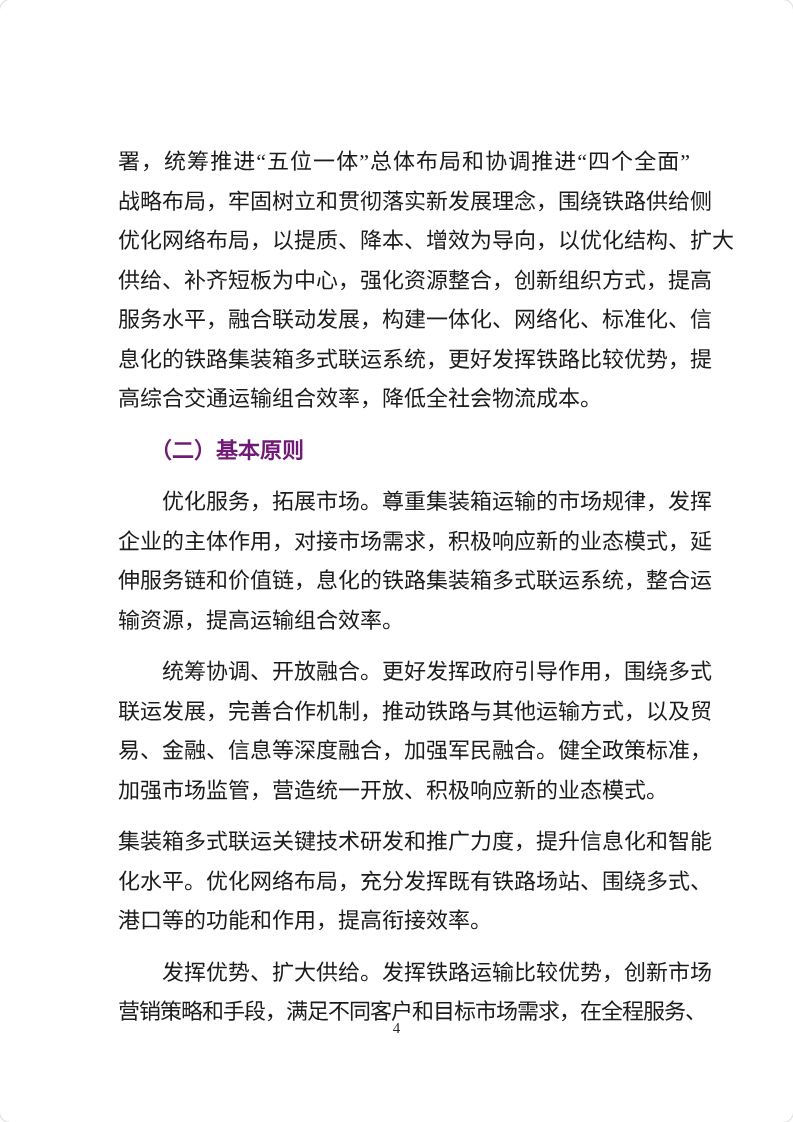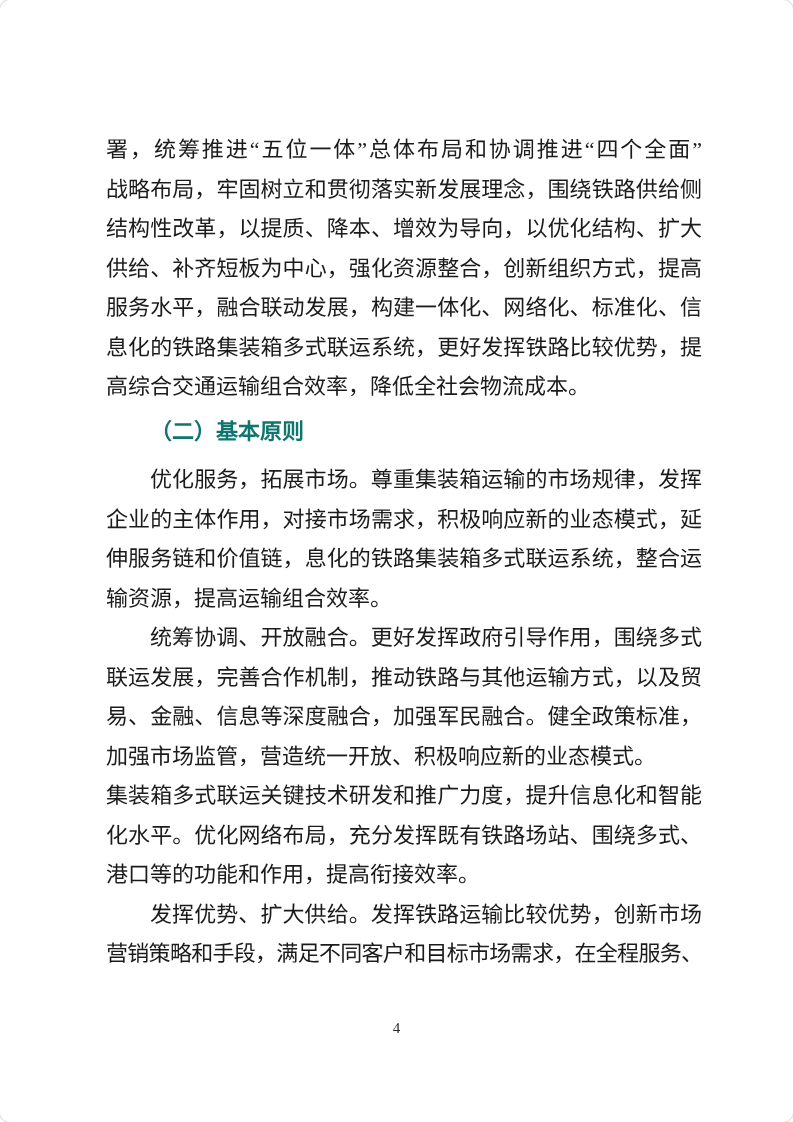--- a/index.html
+++ b/index.html
@@ -18,28 +18,28 @@
     font-family: "Liberation Serif", "DejaVu Serif", serif;
     color: #1b1b1b;
   }
   .text-block {
     position: absolute;
     left: 106px;
     top: 130px;
     width: 596px;
   }
   .block {
-    margin: 0;
+    margin: 12px;
   }
   .block.heading {
     margin: 5px 0 9px 0;
   }
   .block.heading .line {
     font-weight: 700;
-    color: #0f766e;
+    color: #701a75;
     font-family: Liberation Serif, serif;
   }
   .line {
     font-size: 22px;
     line-height: 39.5px;
     text-align: justify;
     text-align-last: justify;
     white-space: nowrap;
     letter-spacing: 0;
   }
@@ -64,21 +64,21 @@
   }
 </style>
 </head>
 <body>
 
 <div class="page">
   <div class="text-block">
       <div class="block body">
         <div class="line">署，统筹推进“五位一体”总体布局和协调推进“四个全面”</div>
         <div class="line">战略布局，牢固树立和贯彻落实新发展理念，围绕铁路供给侧</div>
-        <div class="line">结构性改革，以提质、降本、增效为导向，以优化结构、扩大</div>
+        <div class="line">优化网络布局，以提质、降本、增效为导向，以优化结构、扩大</div>
         <div class="line">供给、补齐短板为中心，强化资源整合，创新组织方式，提高</div>
         <div class="line">服务水平，融合联动发展，构建一体化、网络化、标准化、信</div>
         <div class="line">息化的铁路集装箱多式联运系统，更好发挥铁路比较优势，提</div>
         <div class="line short">高综合交通运输组合效率，降低全社会物流成本。</div>
       </div>
       <div class="block heading">
         <div class="line indent short">（二）基本原则</div>
       </div>
       <div class="block body">
         <div class="line indent">优化服务，拓展市场。尊重集装箱运输的市场规律，发挥</div>

